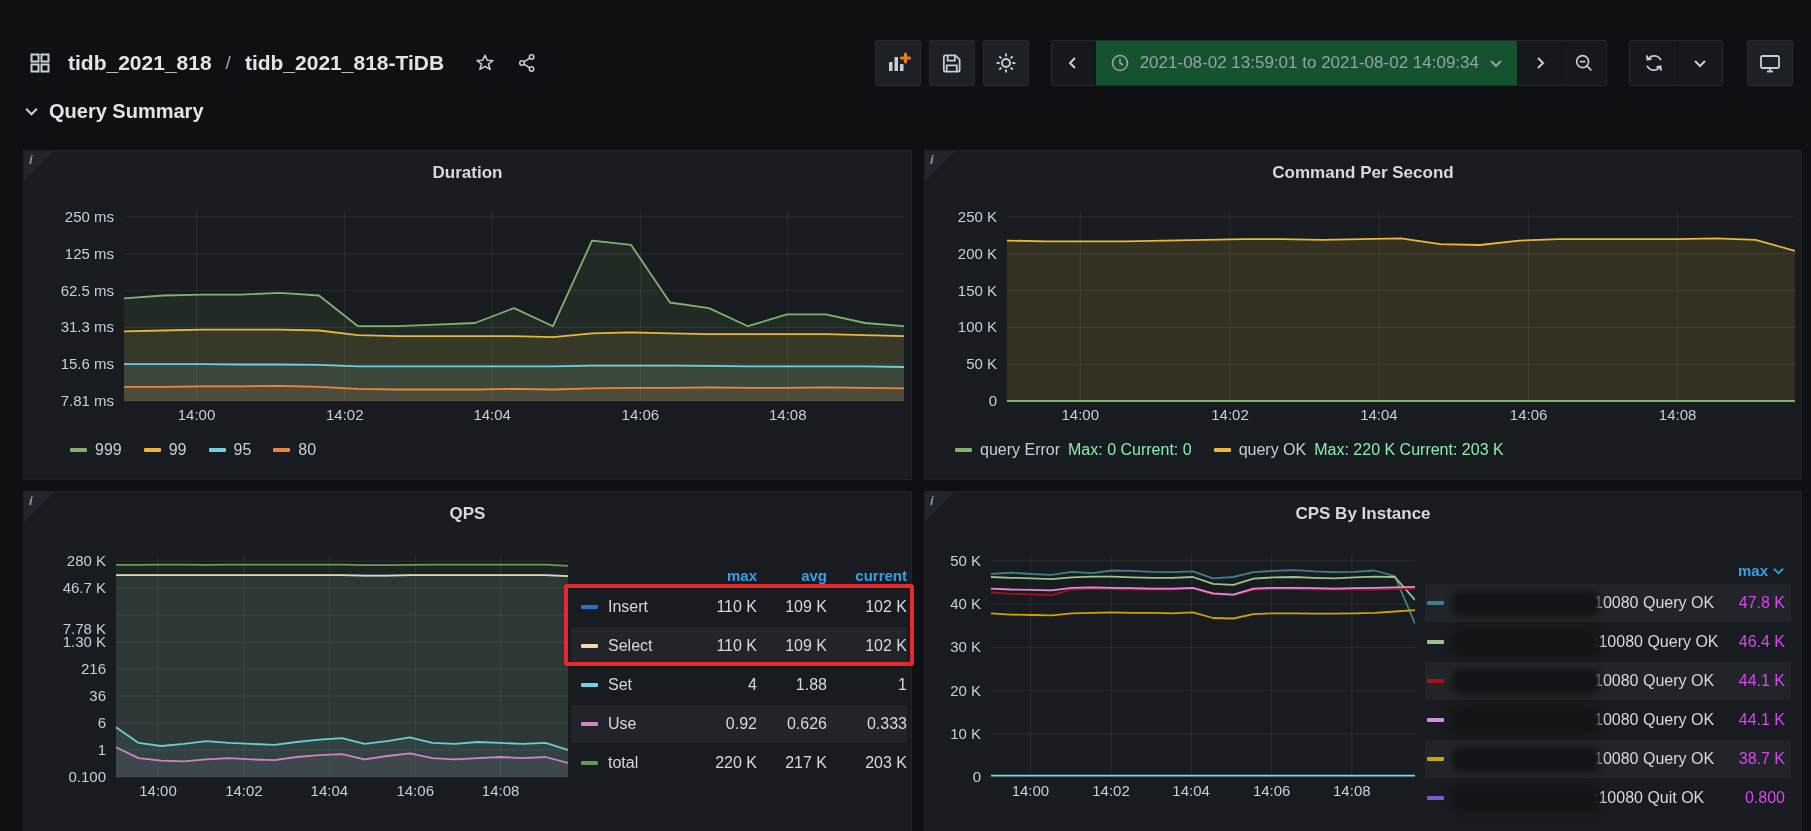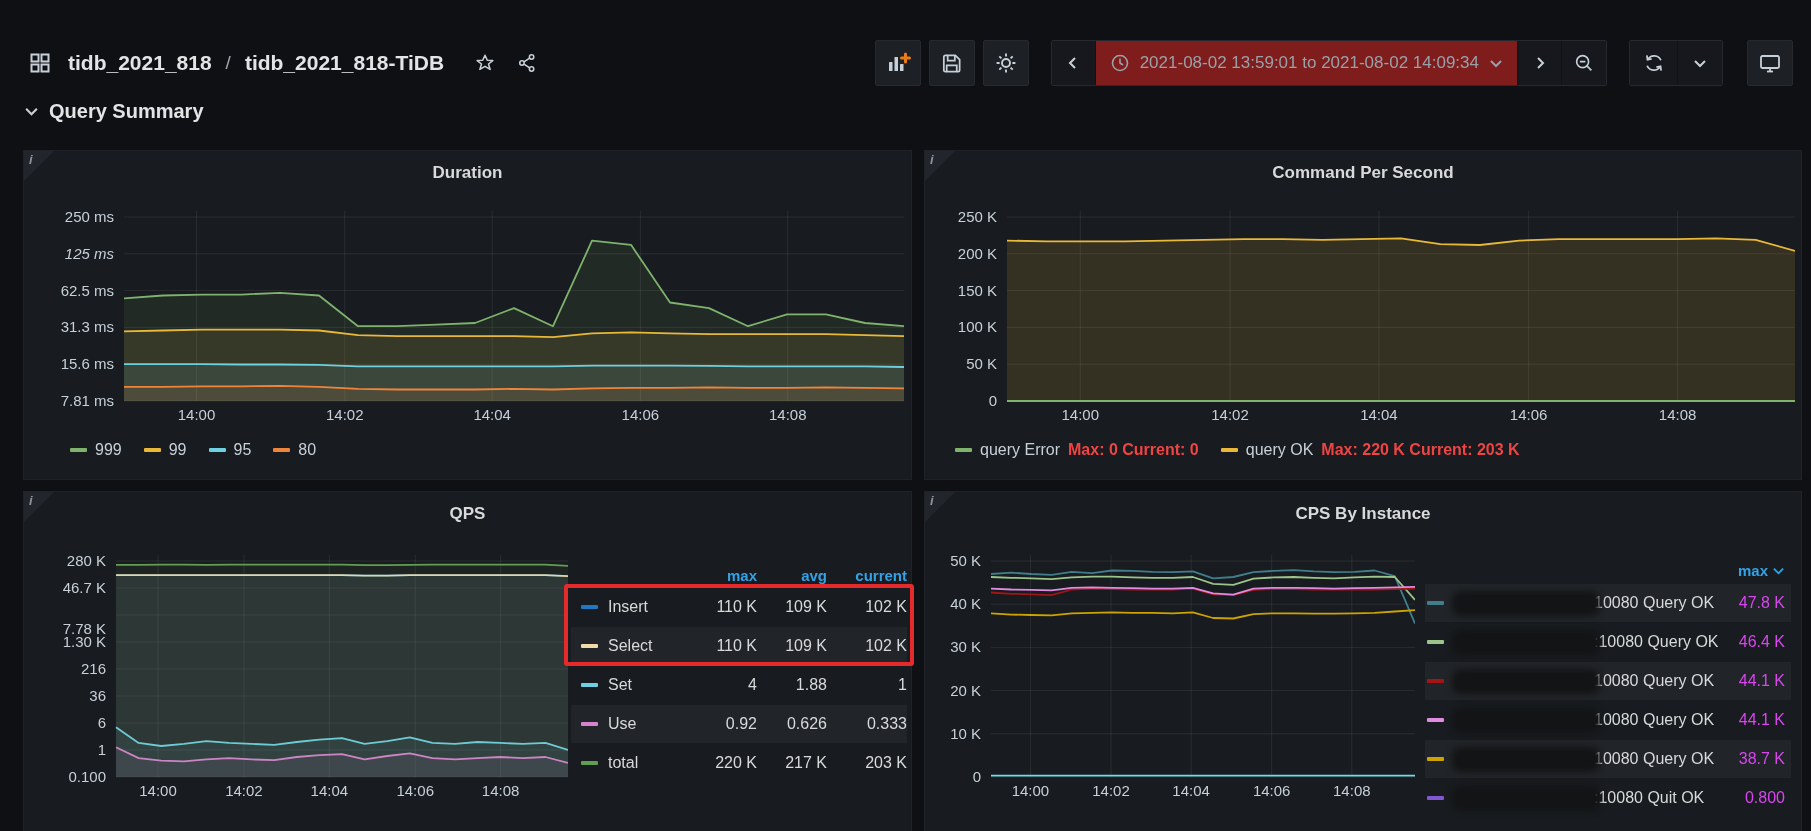--- a/index.html
+++ b/index.html
@@ -12,21 +12,21 @@
   }
   
   .topbar { position:absolute; left:0; top:0; right:0; height:62px; display:flex; align-items:center; padding:0 18px 0 24px;margin-top:32px; }
   .crumb { display:flex; align-items:center; gap:12px; }
   .crumb .ttl { font-size:21px; font-weight:700; color:#e3e4e6; }
   .crumb .sep { font-size:19px; color:#9fa7b3; padding:0 2px; }
   .iconbtn { background:none; border:none; cursor:pointer; display:flex; align-items:center; justify-content:center; padding:4px; }
   .toolbar { margin-left:auto; display:flex; align-items:center; gap:8px; }
   .sqbtn { width:46px; height:46px; background:#1d2025; border:1px solid #26292f; border-radius:2px; display:flex; align-items:center; justify-content:center; cursor:pointer; }
   .group { display:flex; align-items:stretch; height:46px; border:1px solid #26292f; border-radius:2px; overflow:hidden; margin-left:14px; }
-  .seg { background:#7f1d1d; display:flex; align-items:center; justify-content:center; cursor:pointer; border-right:1px solid #101216; }
+  .seg { background:#14532d; display:flex; align-items:center; justify-content:center; cursor:pointer; border-right:1px solid #101216; }
   .seg:last-child { border-right:none; }
   .seg.nav { width:44px; background:#16181d; }
   .timeseg { padding:0 14px; gap:10px; }
   .timetext { font-size:17px; color:#9aa0a8; white-space:nowrap; }
   .monitor-btn { margin-left:16px; }
   
   .sectionhead { position:absolute; left:24px; top:100px; display:flex; align-items:center; gap:10px; cursor:pointer; }
   .sectionhead .txt { font-size:20px; font-weight:700; color:#e3e4e6; }
   
   .panel { position:absolute; background:#181b1f; border:1px solid #1f2228; }
@@ -35,21 +35,21 @@
   .corner .ig { position:absolute; left:5px; top:-29px; font-size:13px; font-weight:700; color:#8d949c; font-style:italic; }
   
   .chart { position:absolute; }
   .chart svg { position:absolute; left:0; top:0; }
   .ytick { position:absolute; left:0; text-align:right; font-size:15px; color:#c7d0d9; }
   .xtick { position:absolute; width:60px; text-align:center; font-size:15px; color:#c7d0d9; }
   
   .legend-row { position:absolute; display:flex; align-items:center; gap:22px; font-size:16px; color:#c7d0d9; }
   .leg-item { display:flex; align-items:center; gap:8px; cursor:pointer; }
   .swatch { width:17px; height:4px; border-radius:1px; display:inline-block; }
-  .leg-stats { color:#ef4444;font-weight:bold; }
+  .leg-stats { color:#86efac; }
   
   .qps-legend { position:absolute; font-size:16px; }
   .qps-head { display:grid; grid-template-columns:1fr 78px 70px 80px; height:26px; align-items:center; }
   .qps-head span { text-align:right; color:#33a2e5; font-weight:700; font-size:15px; cursor:pointer; }
   .qps-row { display:grid; grid-template-columns:1fr 78px 70px 80px; height:38px; align-items:center; margin-bottom:1px; }
   .qps-row:nth-child(odd) { background:rgba(255,255,255,0.045); }
   .qps-row .lab { display:flex; align-items:center; gap:10px; padding-left:10px; cursor:pointer; }
   .qps-row .num { text-align:right; color:#d8d9da; }
   .redbox { position:absolute; border:4px solid #e42a2a; border-radius:3px; pointer-events:none; }
   .cps-legend { position:absolute; font-size:16px; }
@@ -225,21 +225,21 @@
         <polyline points="92.0,122.4 131.0,121.5 170.0,120.6 209.0,120.6 248.0,120.6 287.0,121.5 326.0,126.2 365.0,127.2 404.0,127.2 443.0,127.2 482.0,127.2 521.0,128.2 560.0,124.3 599.0,123.4 638.0,124.3 677.0,125.2 716.0,125.2 755.0,125.2 794.0,125.2 833.0,126.2 872.0,127.2" fill="none" stroke="#eab839" stroke-width="1.8" stroke-linejoin="round"></polyline>
         <polygon points="92.0,155.2 131.0,155.2 170.0,155.2 209.0,155.5 248.0,155.5 287.0,155.9 326.0,157.3 365.0,157.3 404.0,157.3 443.0,157.3 482.0,157.3 521.0,157.3 560.0,156.6 599.0,156.6 638.0,156.6 677.0,156.9 716.0,157.3 755.0,157.3 794.0,157.3 833.0,157.3 872.0,158.0 872,192 92,192" fill="#6ed0e0" fill-opacity="0.1"></polygon>
         <polyline points="92.0,155.2 131.0,155.2 170.0,155.2 209.0,155.5 248.0,155.5 287.0,155.9 326.0,157.3 365.0,157.3 404.0,157.3 443.0,157.3 482.0,157.3 521.0,157.3 560.0,156.6 599.0,156.6 638.0,156.6 677.0,156.9 716.0,157.3 755.0,157.3 794.0,157.3 833.0,157.3 872.0,158.0" fill="none" stroke="#6ed0e0" stroke-width="1.8" stroke-linejoin="round"></polyline>
         <polygon points="92.0,177.8 131.0,177.8 170.0,177.3 209.0,177.3 248.0,176.8 287.0,177.8 326.0,179.9 365.0,180.5 404.0,180.5 443.0,180.5 482.0,179.9 521.0,180.5 560.0,179.4 599.0,178.9 638.0,178.9 677.0,178.3 716.0,178.9 755.0,178.9 794.0,178.3 833.0,178.9 872.0,179.4 872,192 92,192" fill="#ef843c" fill-opacity="0.1"></polygon>
         <polyline points="92.0,177.8 131.0,177.8 170.0,177.3 209.0,177.3 248.0,176.8 287.0,177.8 326.0,179.9 365.0,180.5 404.0,180.5 443.0,180.5 482.0,179.9 521.0,180.5 560.0,179.4 599.0,178.9 638.0,178.9 677.0,178.3 716.0,178.9 755.0,178.9 794.0,178.3 833.0,178.9 872.0,179.4" fill="none" stroke="#ef843c" stroke-width="1.8" stroke-linejoin="round"></polyline>
       </svg>
       <div class="ytick" style="top: 183px; width: 82px;">7.81 ms</div>
       <div class="ytick" style="top: 146.2px; width: 82px;">15.6 ms</div>
       <div class="ytick" style="top: 109.4px; width: 82px;">31.3 ms</div>
       <div class="ytick" style="top: 72.6px; width: 82px;">62.5 ms</div>
-      <div class="ytick" style="top: 35.8px; width: 82px; font-style: italic;">125 ms</div>
+      <div class="ytick" style="top: 35.8px; width: 82px;">125 ms</div>
       <div class="ytick" style="top: -1px; width: 82px;">250 ms</div>
       <div class="xtick" style="left: 134.54px; top: 197px;">14:00</div>
       <div class="xtick" style="left: 282.74px; top: 197px;">14:02</div>
       <div class="xtick" style="left: 430.16px; top: 197px;">14:04</div>
       <div class="xtick" style="left: 578.36px; top: 197px;">14:06</div>
       <div class="xtick" style="left: 725.78px; top: 197px;">14:08</div>
     </div>
   <div class="legend-row" style="left:46px; top:290px;">
       <span class="leg-item">
         <span class="swatch" style="background: rgb(126, 178, 109);"></span>

